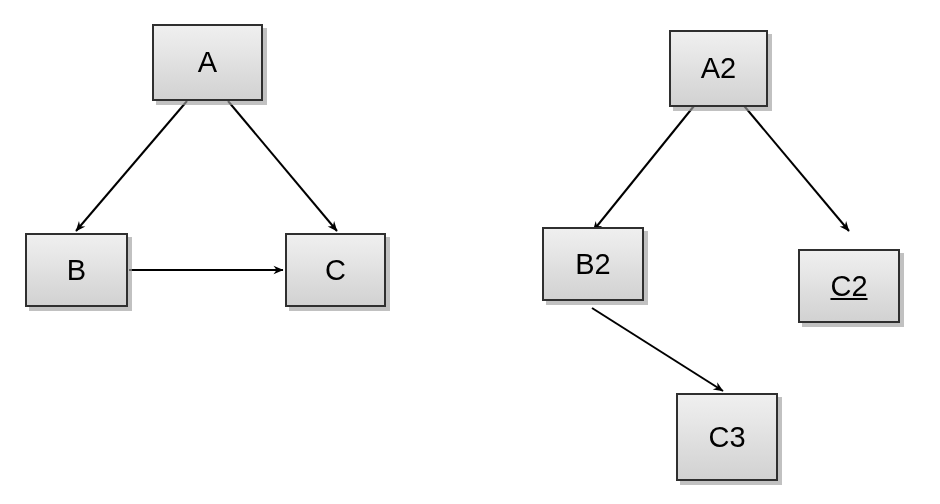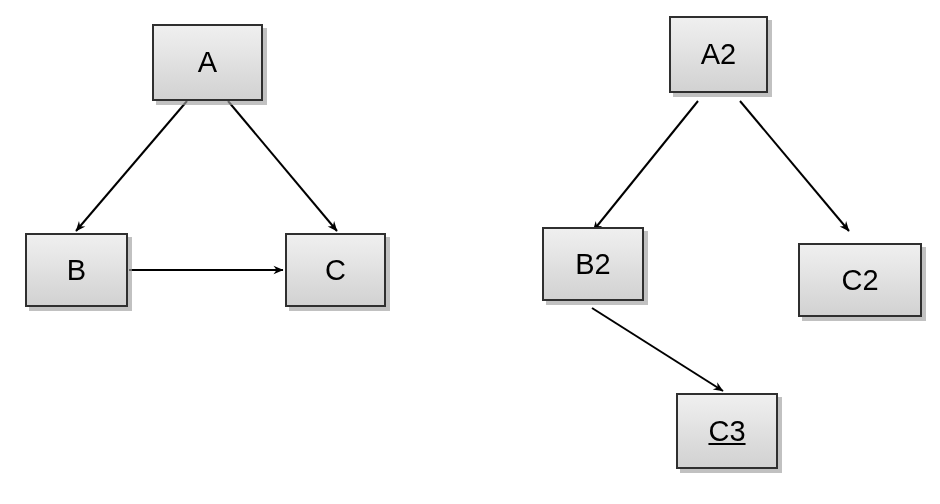--- a/index.html
+++ b/index.html
@@ -70,27 +70,27 @@
   <div id="nodes-group">
       <div class="node" style="left: 152px; top: 24px; width: 111px; height: 77px;">
         <span class="node-label">A</span>
       </div>
       <div class="node" style="left: 25px; top: 233px; width: 103px; height: 74px;">
         <span class="node-label">B</span>
       </div>
       <div class="node" style="left: 285px; top: 233px; width: 101px; height: 74px;">
         <span class="node-label">C</span>
       </div>
-      <div class="node" style="left: 669px; top: 16px; width: 99px; height: 77px;">
+      <div class="node" style="left: 669px; top: 30px; width: 99px; height: 77px;">
         <span class="node-label">A2</span>
       </div>
       <div class="node" style="left: 542px; top: 227px; width: 102px; height: 74px;">
         <span class="node-label">B2</span>
       </div>
-      <div class="node" style="left: 798px; top: 243px; width: 124px; height: 74px;">
+      <div class="node" style="left: 798px; top: 249px; width: 102px; height: 74px; text-decoration: underline;">
         <span class="node-label">C2</span>
       </div>
-      <div class="node" style="left: 676px; top: 393px; width: 102px; height: 76px; text-decoration: underline;">
+      <div class="node" style="left: 676px; top: 393px; width: 102px; height: 88px;">
         <span class="node-label">C3</span>
       </div>
     </div>
 
 </div>
 
 </body></html>

